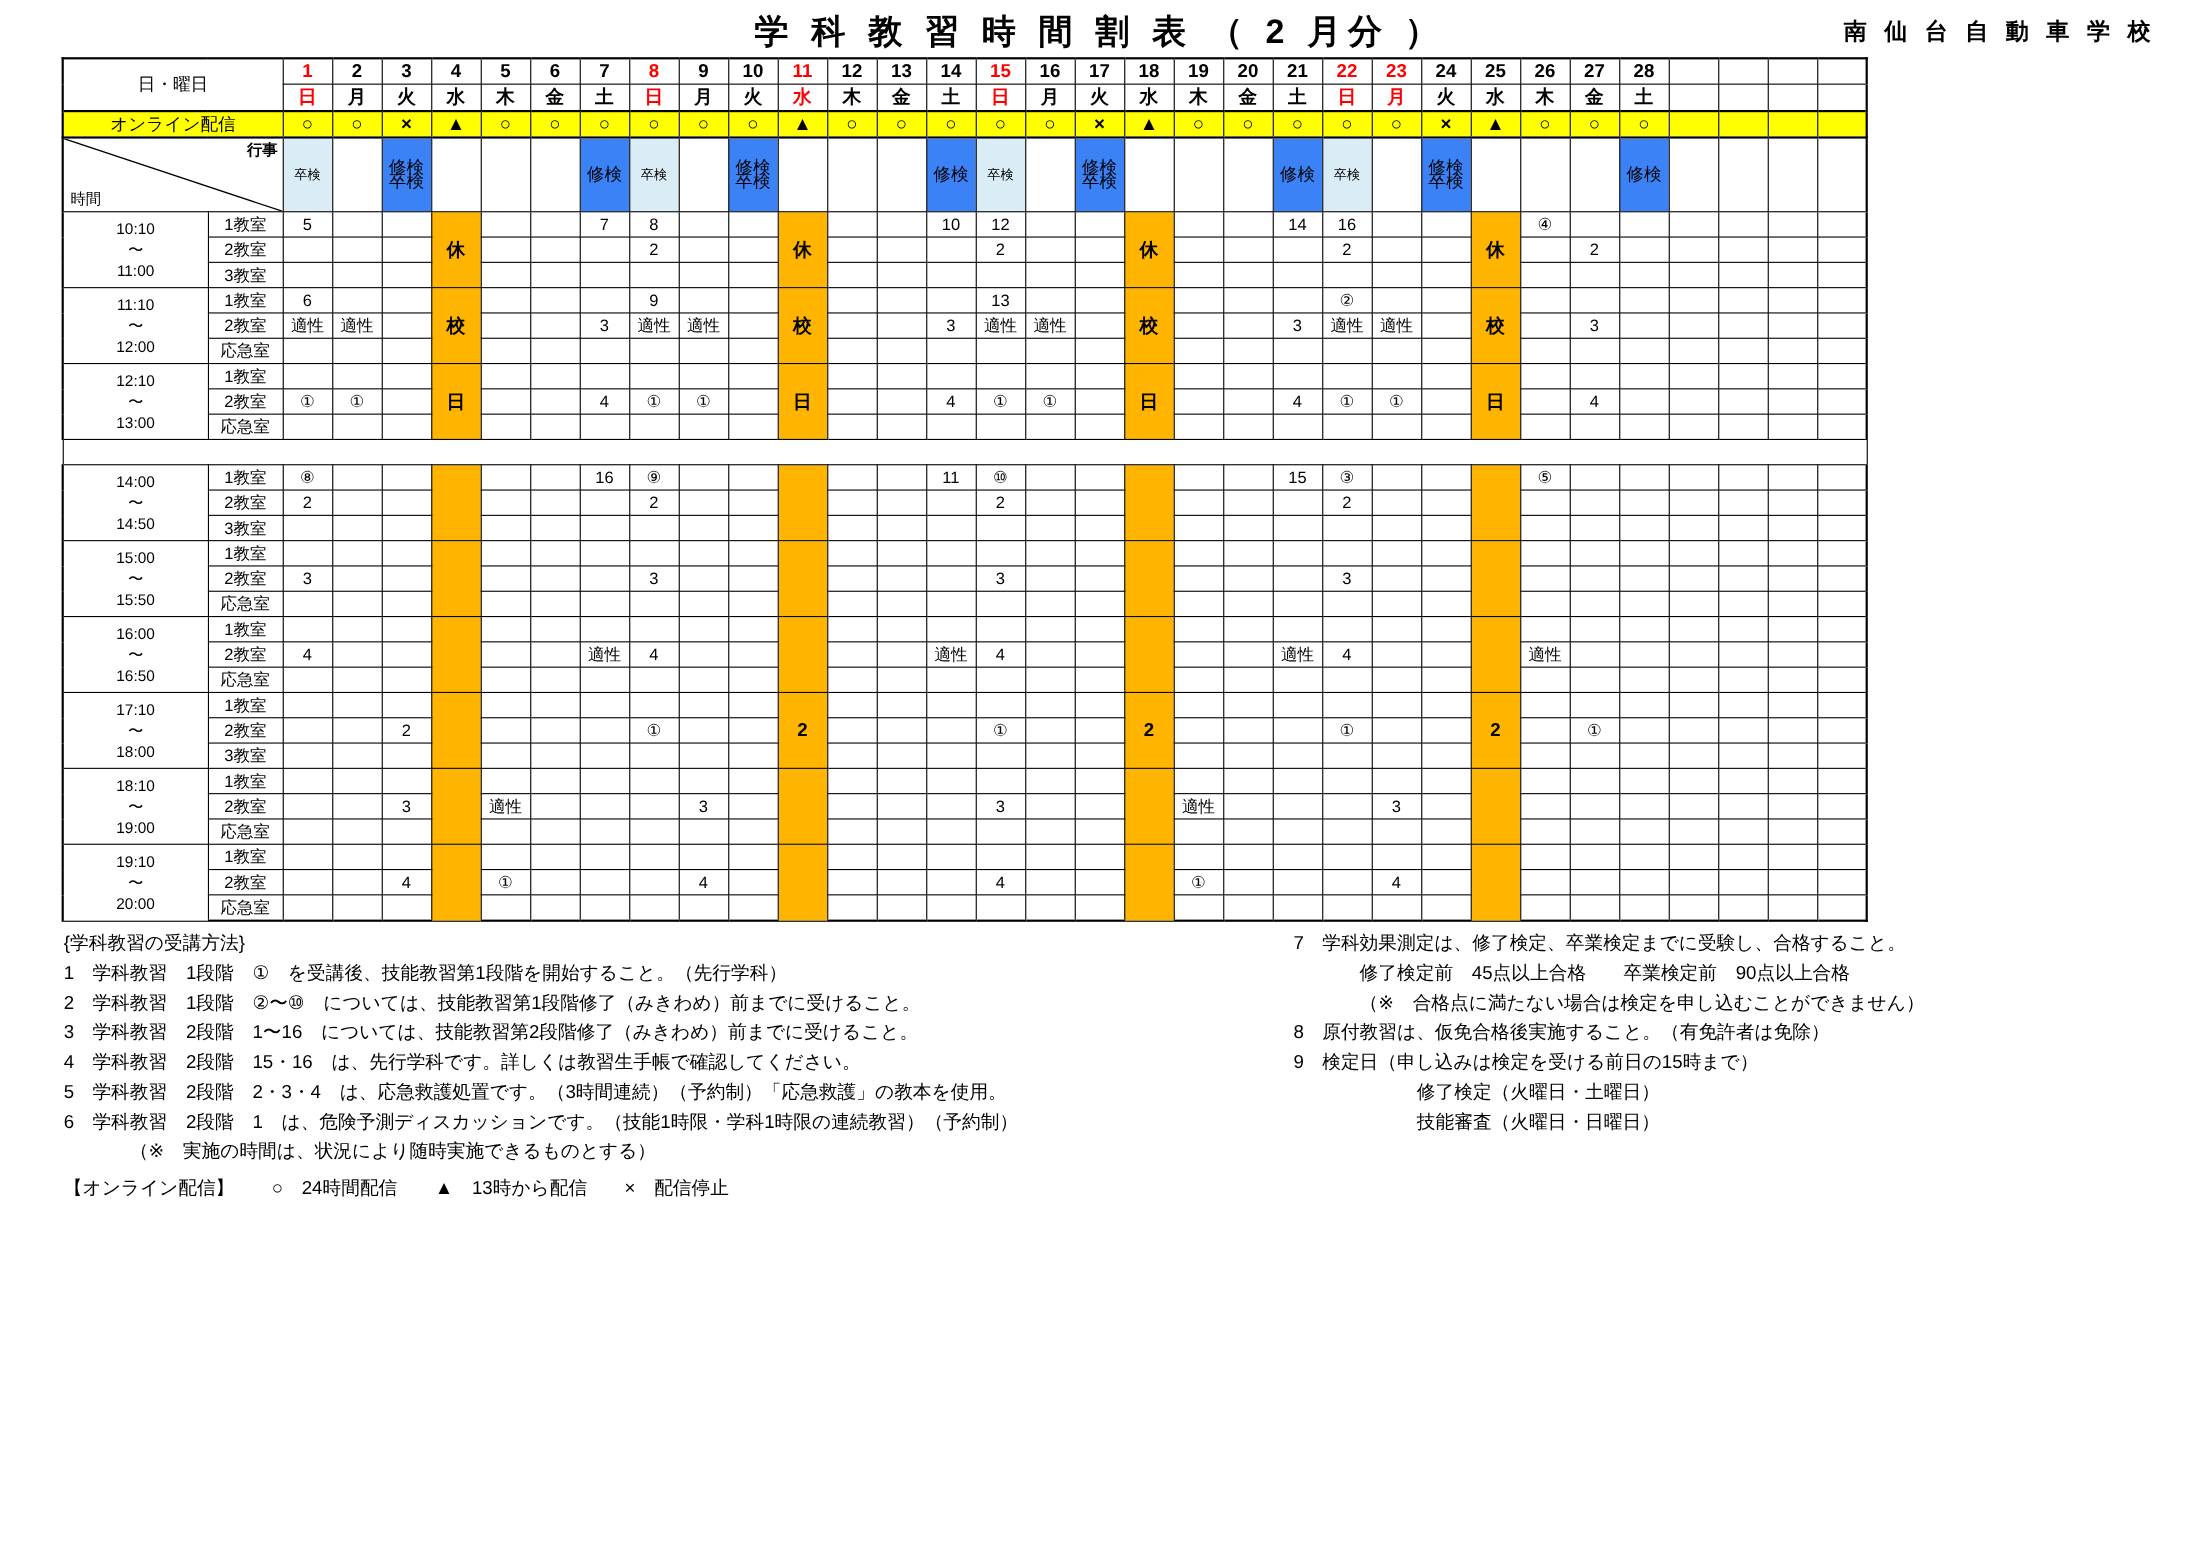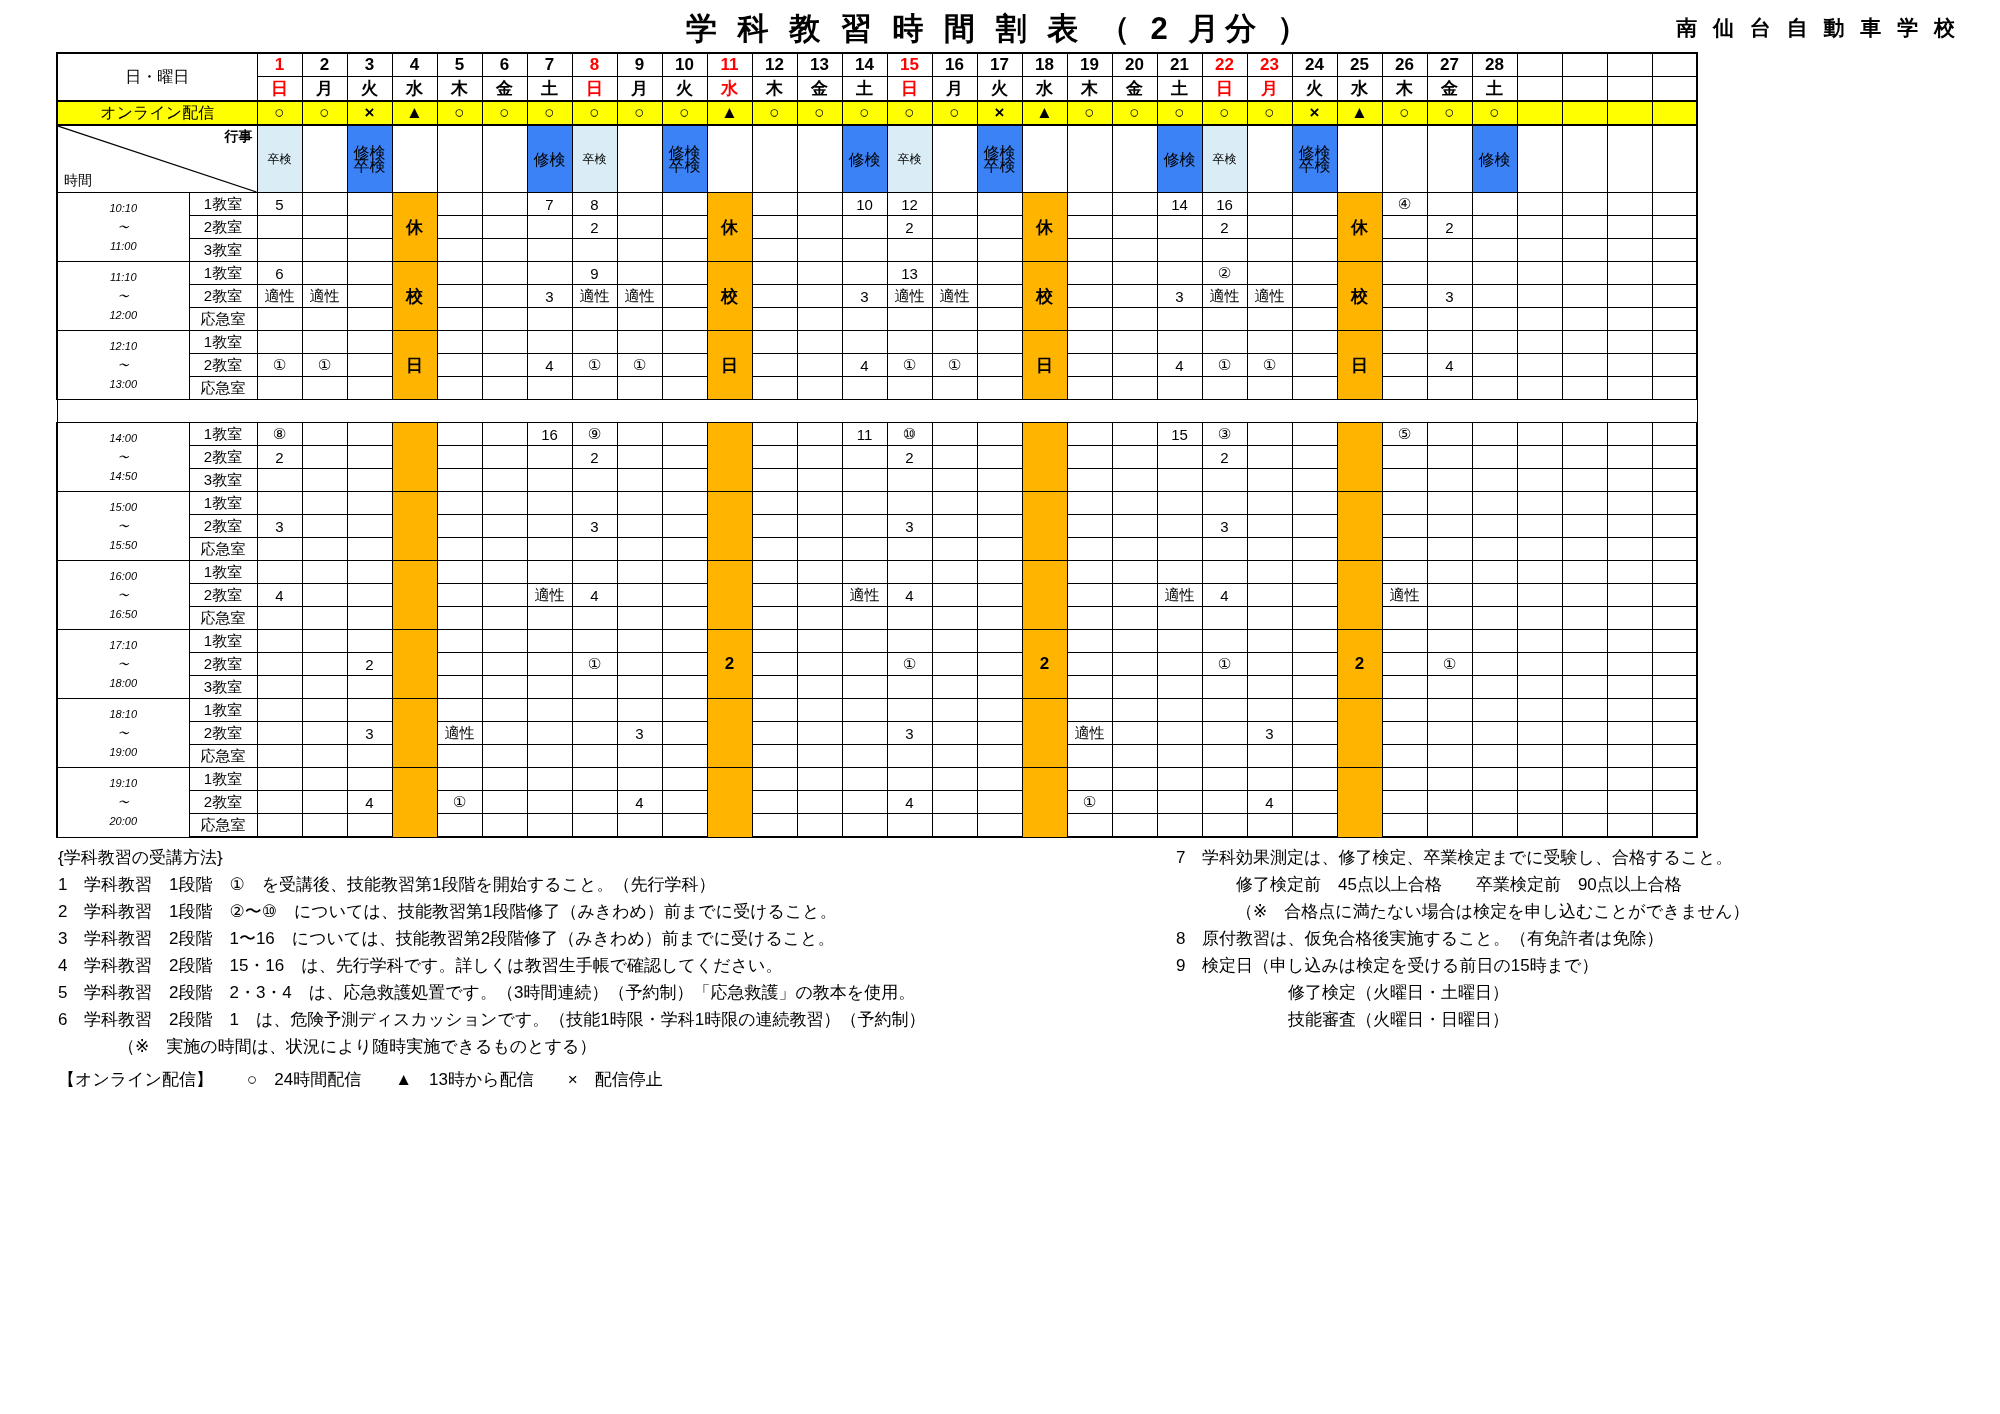--- a/index.html
+++ b/index.html
@@ -55,21 +55,21 @@
   .orange{background:#ffb400;font-weight:bold;font-size:17px;}
   .pinkc{background:#3b82f6;font-size:16px;line-height:13px;}
   .bluec{background:#daedf7;font-size:12px;line-height:13px;}
   .blankrow td{border:none;height:9px;}
 
   .tl-wrap{position:relative;height:66px;}
   .tl-wrap .hdg1{position:absolute;right:4px;top:2px;font-size:14px;font-weight:bold;}
   .tl-wrap .hdg2{position:absolute;left:6px;bottom:2px;font-size:14px;}
   .tl-wrap .slash{position:absolute;left:0;top:0;width:100%;height:100%;}
 
-  .timecell{font-size:11px;line-height:19px;font-style:italic;}
+  .timecell{font-size:14px;line-height:19px;}
 
   
   .notes{
     position:relative;margin:6px 0 0 56px;width:1900px;
     font-size:17px;line-height:27px;
   }
   .notes .col{position:absolute;top:0;}
   .notes .colL{left:2px;width:1060px;}
   .notes .colR{left:1120px;width:790px;}
   .notes .ttl{font-size:17px;}

